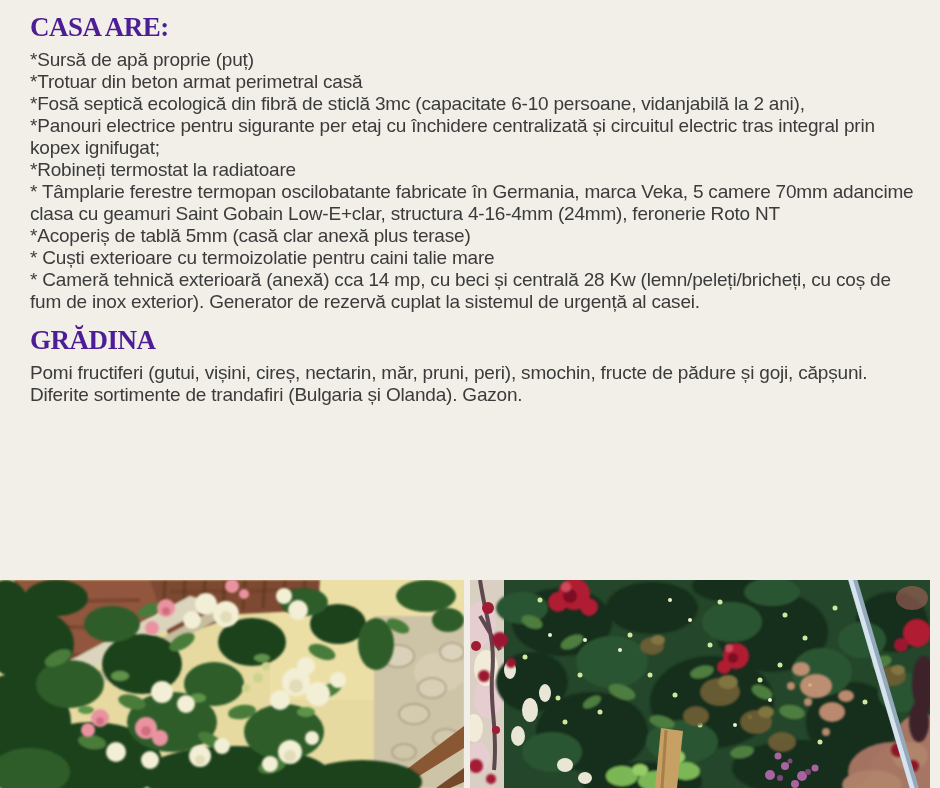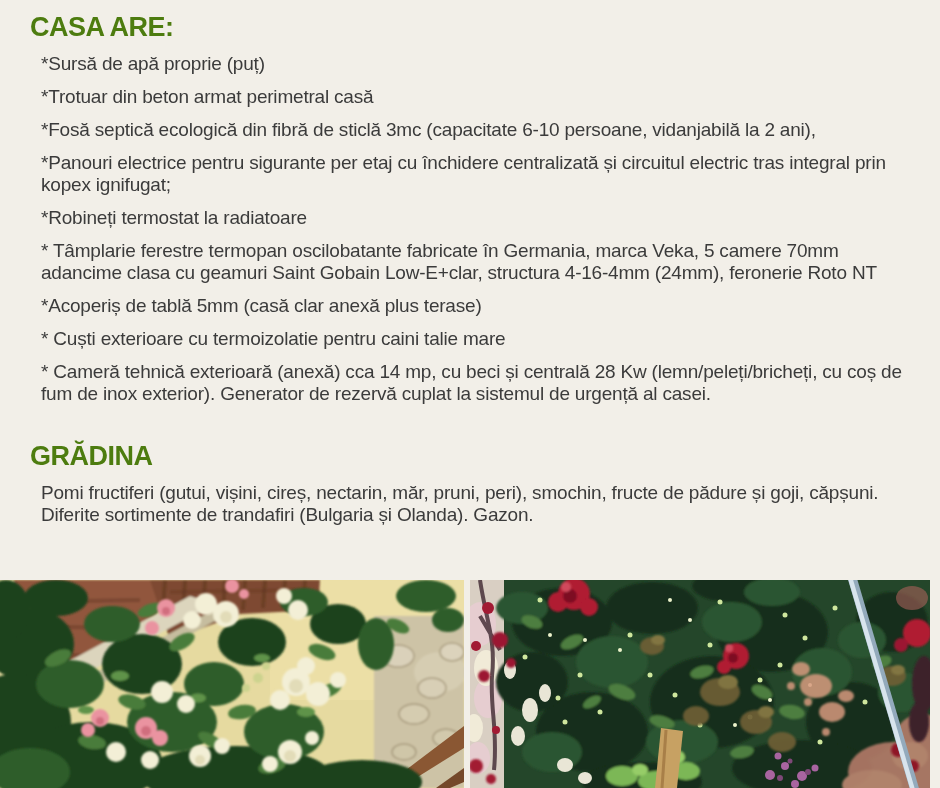--- a/index.html
+++ b/index.html
@@ -5,26 +5,26 @@
   html,body{margin:0;padding:0;}
   body{
     width:940px;height:788px;position:relative;overflow:hidden;
     background:#f2efe8;
     font-family:"Liberation Sans", sans-serif;
   }
   .text-block{
     position:absolute;left:30px;top:12px;width:892px;color:#3b3b3b;
   }
   .section-title{
-    font-size:27px;font-weight:bold;color:#4d7c0f;
-    margin:0 0 7px 0;line-height:30px;letter-spacing:-0.5px;
-  }
-  .gradina-title{margin-top:36px;}
+    font-size:27px;font-weight:bold;color:#4c1d95;
+    margin:0 0 7px 0;line-height:30px;letter-spacing:-0.5px;font-family:Liberation Serif, serif;
+  }
+  .gradina-title{margin-top:12px;}
   .item{
-    margin:11px;font-size:19px;line-height:22px;letter-spacing:-0.2px;
+    margin:0;font-size:19px;line-height:22px;letter-spacing:-0.2px;
   }
   .photo{
     position:absolute;top:580px;height:208px;overflow:hidden;
   }
   .photo svg{display:block;}
   #photo-left{left:0;width:464px;}
   #photo-right{left:470px;width:460px;}
 </style>
 </head>
 <body>

